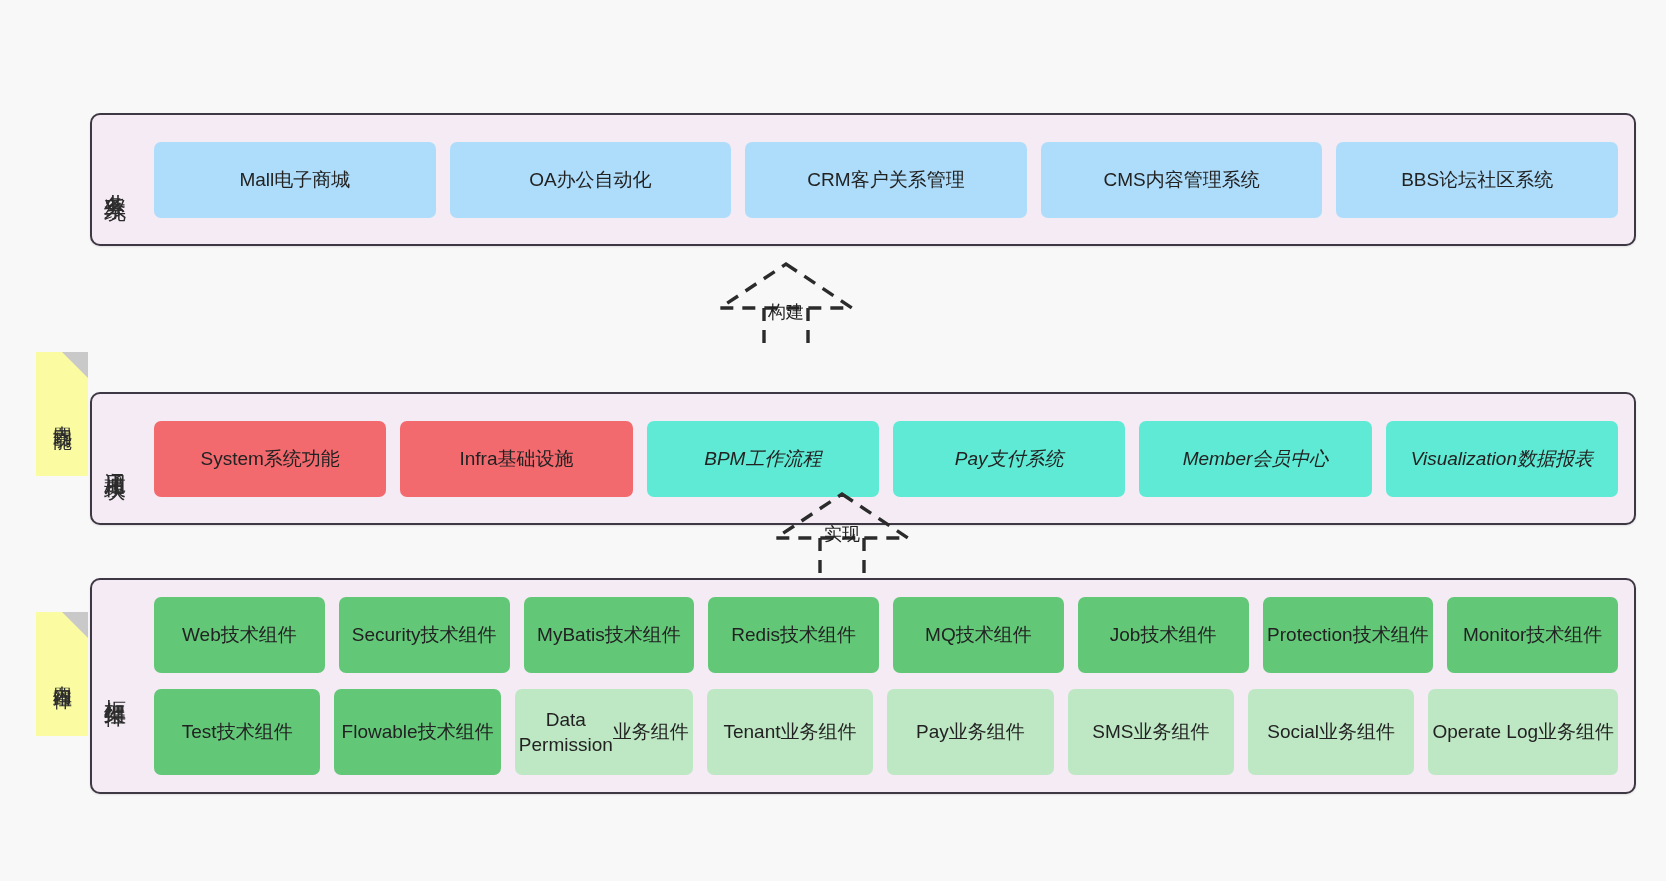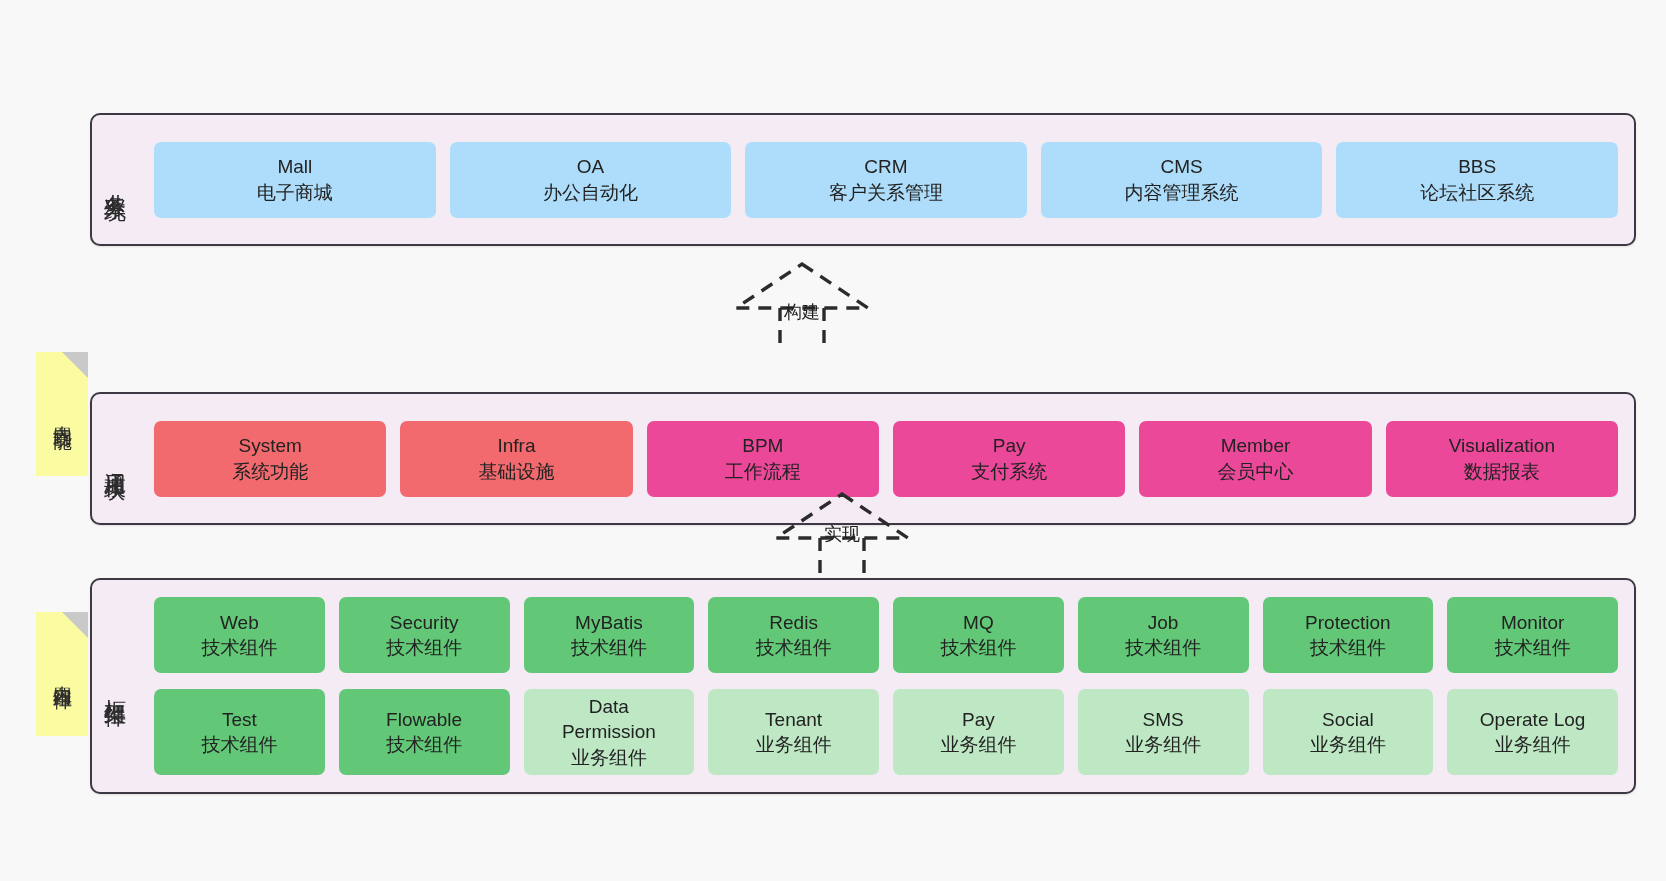--- a/index.html
+++ b/index.html
@@ -51,36 +51,36 @@
   }
   .row {
     display: flex;
     gap: 14px;
     align-items: stretch;
   }
   .cell {
     flex: 1 1 0;
     border-radius: 7px;
     display: flex;
-    flex-direction: column;
+    flex-direction: row;
     align-items: center;
     justify-content: center;
     text-align: center;
     font-size: 19px;
     color: #222222;
     line-height: 1.34;
     padding: 6px 4px;
   }
   .cell .ln { display: block; white-space: nowrap; }
   .cell .ln.wrap { white-space: normal; }
 
   
   .c-blue        { background: #aeddfb; }
   .c-red         { background: #f2696e; }
-  .c-pink        { background: #ec4899; }
+  .c-pink        { background: #5eead4; font-style: italic; }
   .c-green       { background: #62c878; }
   .c-lightgreen  { background: #bee8c4; }
 
   
   .note {
     position: absolute;
     background: #fbfba2;
     display: flex;
     align-items: center;
     justify-content: center;
@@ -143,21 +143,21 @@
           <span class="ln">内容管理系统</span>
         </div>
         <div class="cell c-blue">
           <span class="ln">BBS</span>
           <span class="ln">论坛社区系统</span>
         </div>
       </div>
     </div>
   </div>
 
-  <div class="arrow" style="left:732px; top:260px; width:140px; height:84px;">
+  <div class="arrow" style="left:716px; top:260px; width:140px; height:84px;">
     <svg width="140" height="84" viewBox="0 0 140 84">
 
       <path d="M 70 4 L 136 48 L 4 48 Z" fill="none" stroke="#2b2b2b" stroke-width="3.4" stroke-dasharray="13 9" stroke-linejoin="miter"></path>
 
       <path d="M 48 48 L 48 84 M 92 48 L 92 84" fill="none" stroke="#2b2b2b" stroke-width="3.4" stroke-dasharray="13 9"></path>
     </svg>
     <span class="arrow-label" style="top:40px;">构建</span>
   </div>
 
   <div class="note" style="left:36px; top:352px; width:52px; height:124px;">

